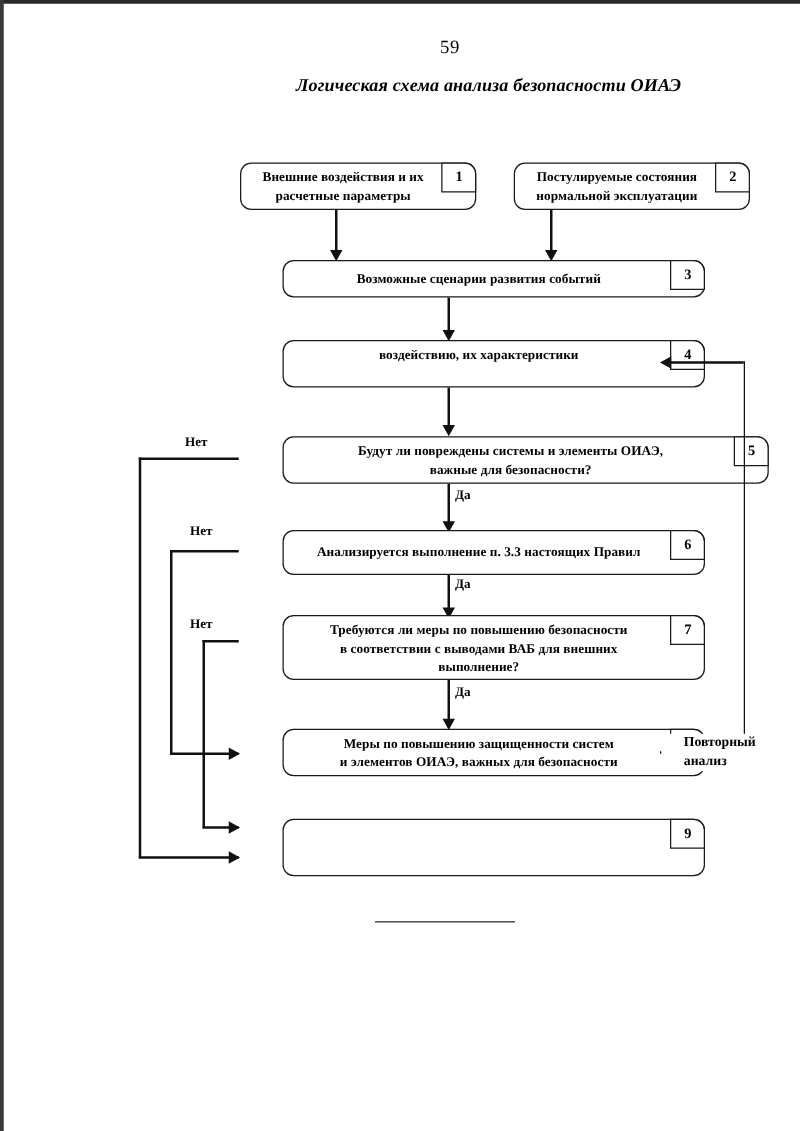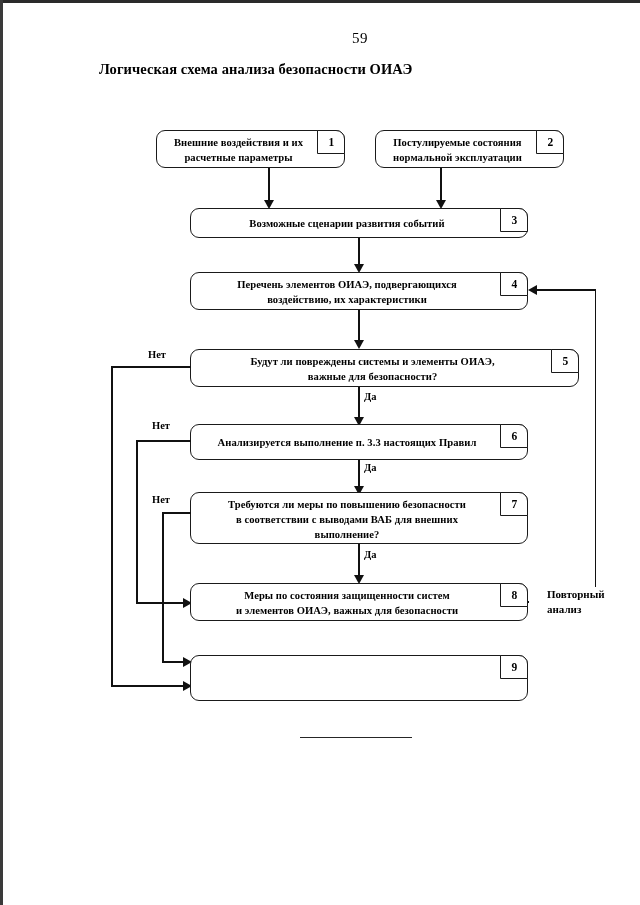--- a/index.html
+++ b/index.html
@@ -41,36 +41,38 @@
     left: 0; top: 30px;
     width: 640px;
     text-align: center;
     font-size: 15px;
     letter-spacing: 0.5px;
     margin-left: 40px;
   }
 
   .doc-title {
     position: absolute;
-    left: 99px; top: 60px;
+    left: 85px; top: 60px;
     width: 460px;
-    text-align: left;
+    text-align: right;
     font-size: 14.5px;
     font-weight: bold;
     line-height: 19px;
     letter-spacing: 0.1px;
+    font-style: italic;
   }
 
   
   .node {
     position: absolute;
     box-sizing: border-box;
     border: 1.3px solid #1a1a1a;
     border-radius: 9px;
     background: #ffffff;
+    margin-left: 36px;
   }
   .node-text {
     position: absolute;
     left: 10px;
     right: 34px;
     top: 0;
     text-align: center;
     font-size: 10.6px;
     font-weight: bold;
     line-height: 15px;
@@ -187,21 +189,20 @@
       <div>Возможные сценарии развития событий</div>
     </div>
     <div class="node-num">3</div>
   </div>
 
   <div class="ln vline" style="left:358px; top:238px; height:32px;"></div>
   <div class="arrow-down" style="left:353.5px; top:264px;"></div>
 
   <div class="node" style="left:190px; top:272px; width:338px; height:38px;">
     <div class="node-text" style="top:4px;">
-      <div>Перечень элементов ОИАЭ, подвергающихся</div>
       <div>воздействию, их характеристики</div>
     </div>
     <div class="node-num">4</div>
   </div>
 
   <div class="ln vline" style="left:358px; top:310px; height:36px;"></div>
   <div class="arrow-down" style="left:353.5px; top:340px;"></div>
 
   <div class="node" style="left:190px; top:349px; width:389px; height:38px;">
     <div class="node-text" style="top:4px;">
@@ -252,21 +253,21 @@
   <div class="ln hline" style="left:162px; top:661px; width:29px;"></div>
   <div class="arrow-right" style="left:183px; top:656.5px;"></div>
   <div class="edge-label" style="left:152px; top:494px;">Нет</div>
 
   <div class="ln vline" style="left:358px; top:544px; height:38px;"></div>
   <div class="arrow-down" style="left:353.5px; top:575px;"></div>
   <div class="edge-label" style="left:364px; top:549px;">Да</div>
 
   <div class="node" style="left:190px; top:583px; width:338px; height:38px;">
     <div class="node-text" style="top:4px;">
-      <div>Меры по состояния защищенности систем</div>
+      <div>Меры по повышению защищенности систем</div>
       <div>и элементов ОИАЭ, важных для безопасности</div>
     </div>
     <div class="node-num">8</div>
   </div>
 
   <div class="ln hline" style="left:528px; top:601px; width:68px;"></div>
   <div class="ln vline" style="left:594.5px; top:289px; height:313px;"></div>
   <div class="ln hline" style="left:536px; top:289px; width:59px;"></div>
   <div class="arrow-left" style="left:528px; top:284.5px;"></div>
   <div class="edge-label-loop" style="left:529px; top:587px;">

